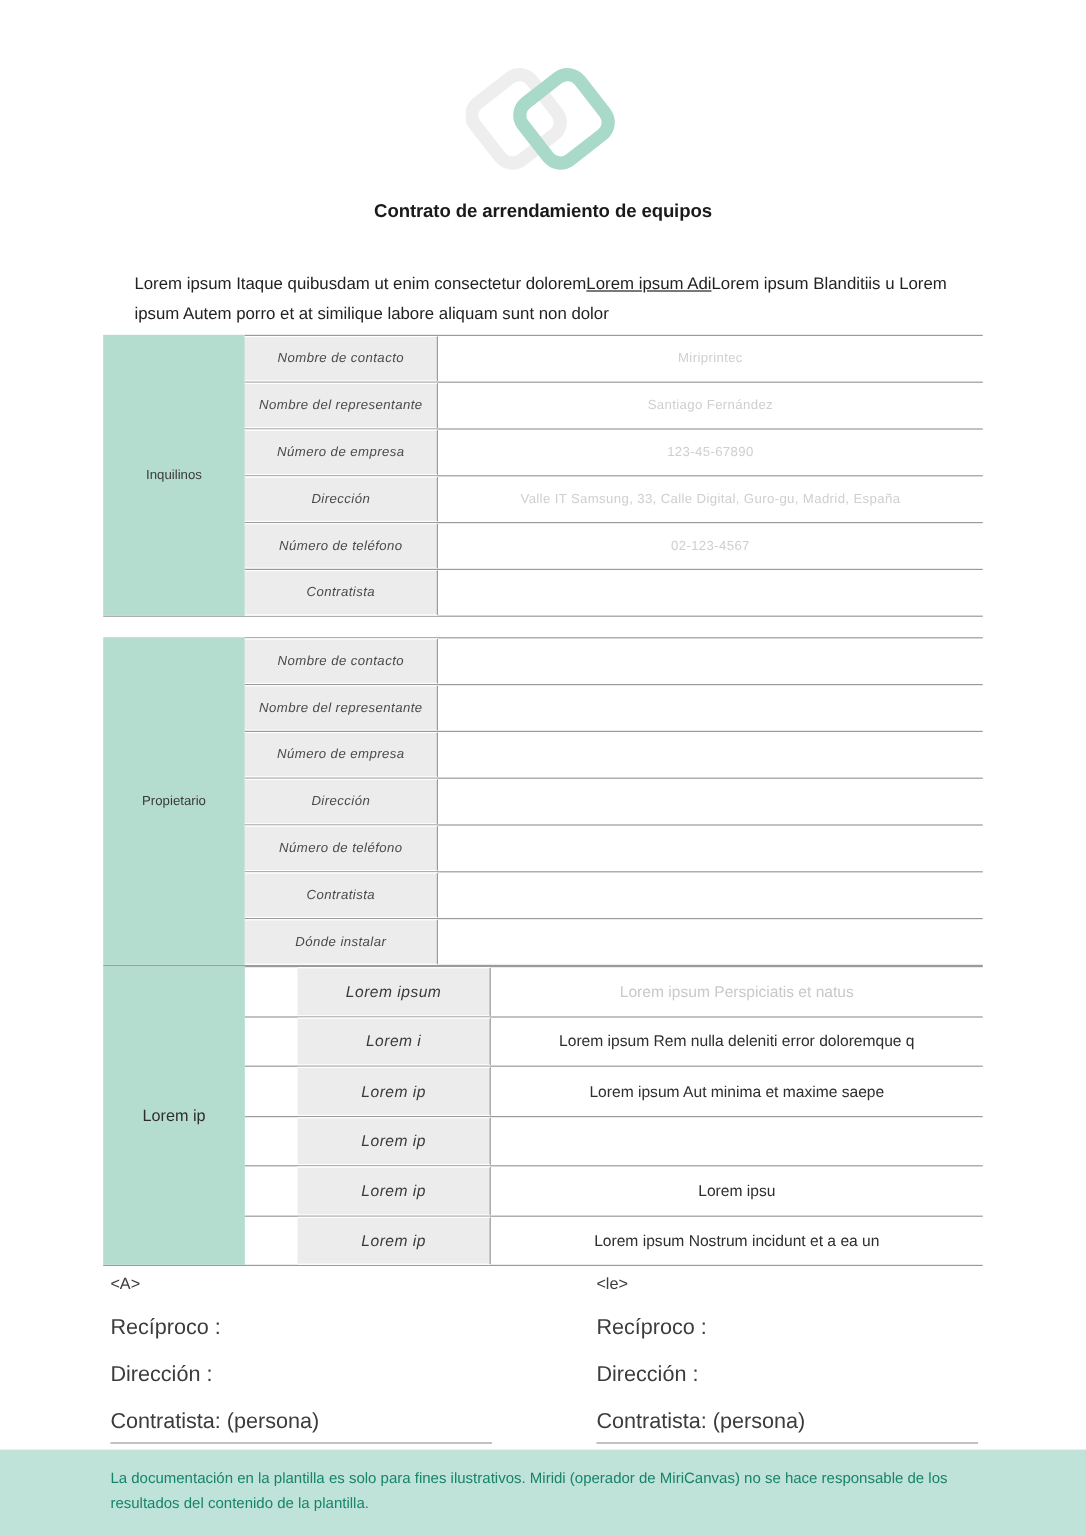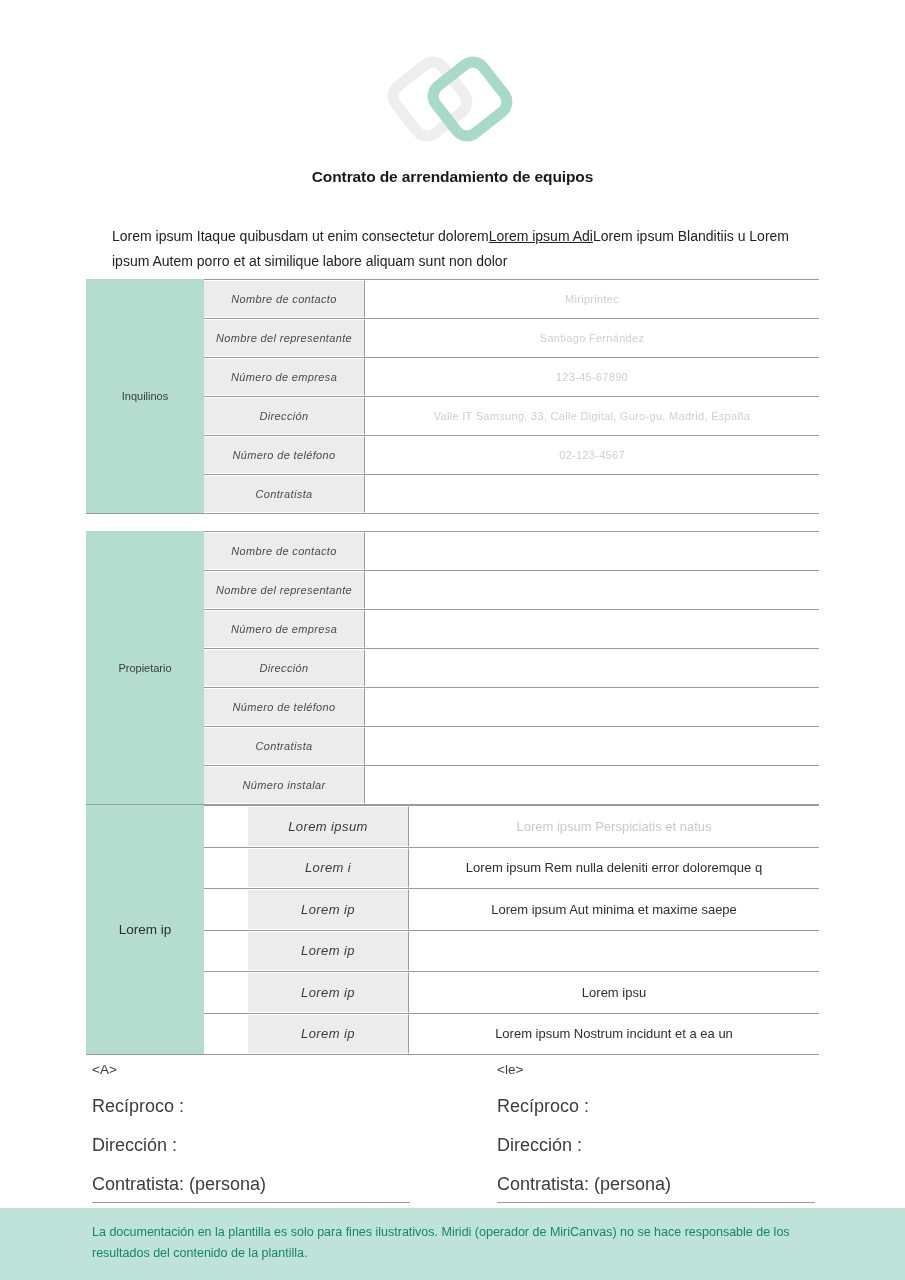--- a/index.html
+++ b/index.html
@@ -244,21 +244,21 @@
       </div>
       <div class="trow">
         <div class="lbl-cell">Número de teléfono</div>
         <div class="val-cell"></div>
       </div>
       <div class="trow">
         <div class="lbl-cell">Contratista</div>
         <div class="val-cell"></div>
       </div>
       <div class="trow">
-        <div class="lbl-cell">Número instalar</div>
+        <div class="lbl-cell">Dónde instalar</div>
         <div class="val-cell"></div>
       </div>
     </div>
   </div>
 </div>
 
 <div class="tbl tbl-lg" style="top:805px;">
   <div class="tbl-inner">
     <div class="cat-cell">Lorem ip</div>
     <div class="rows-col">

